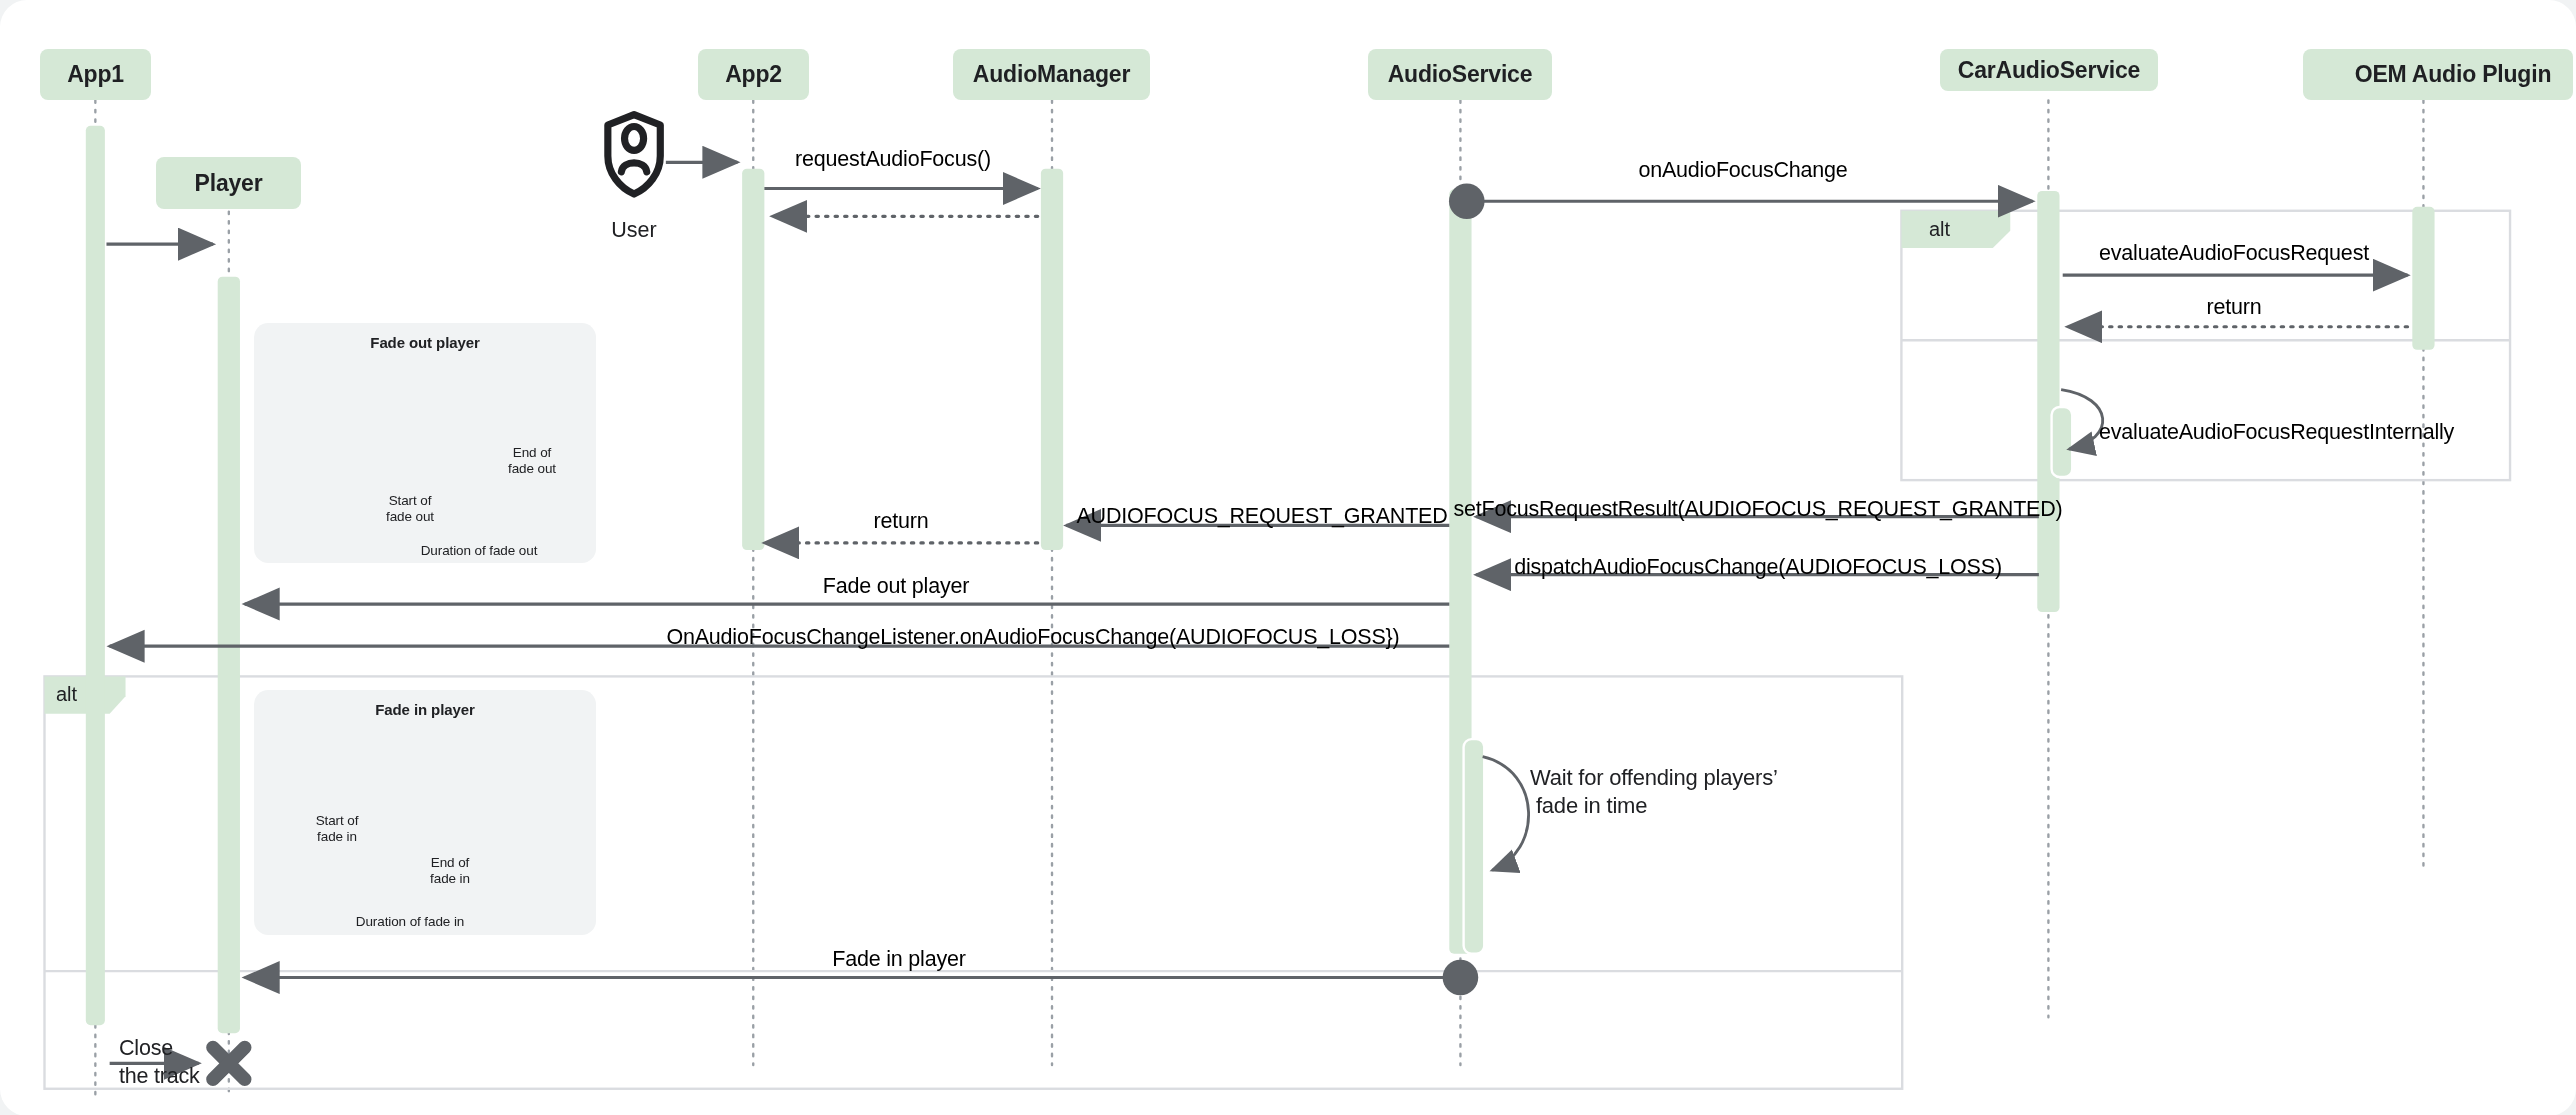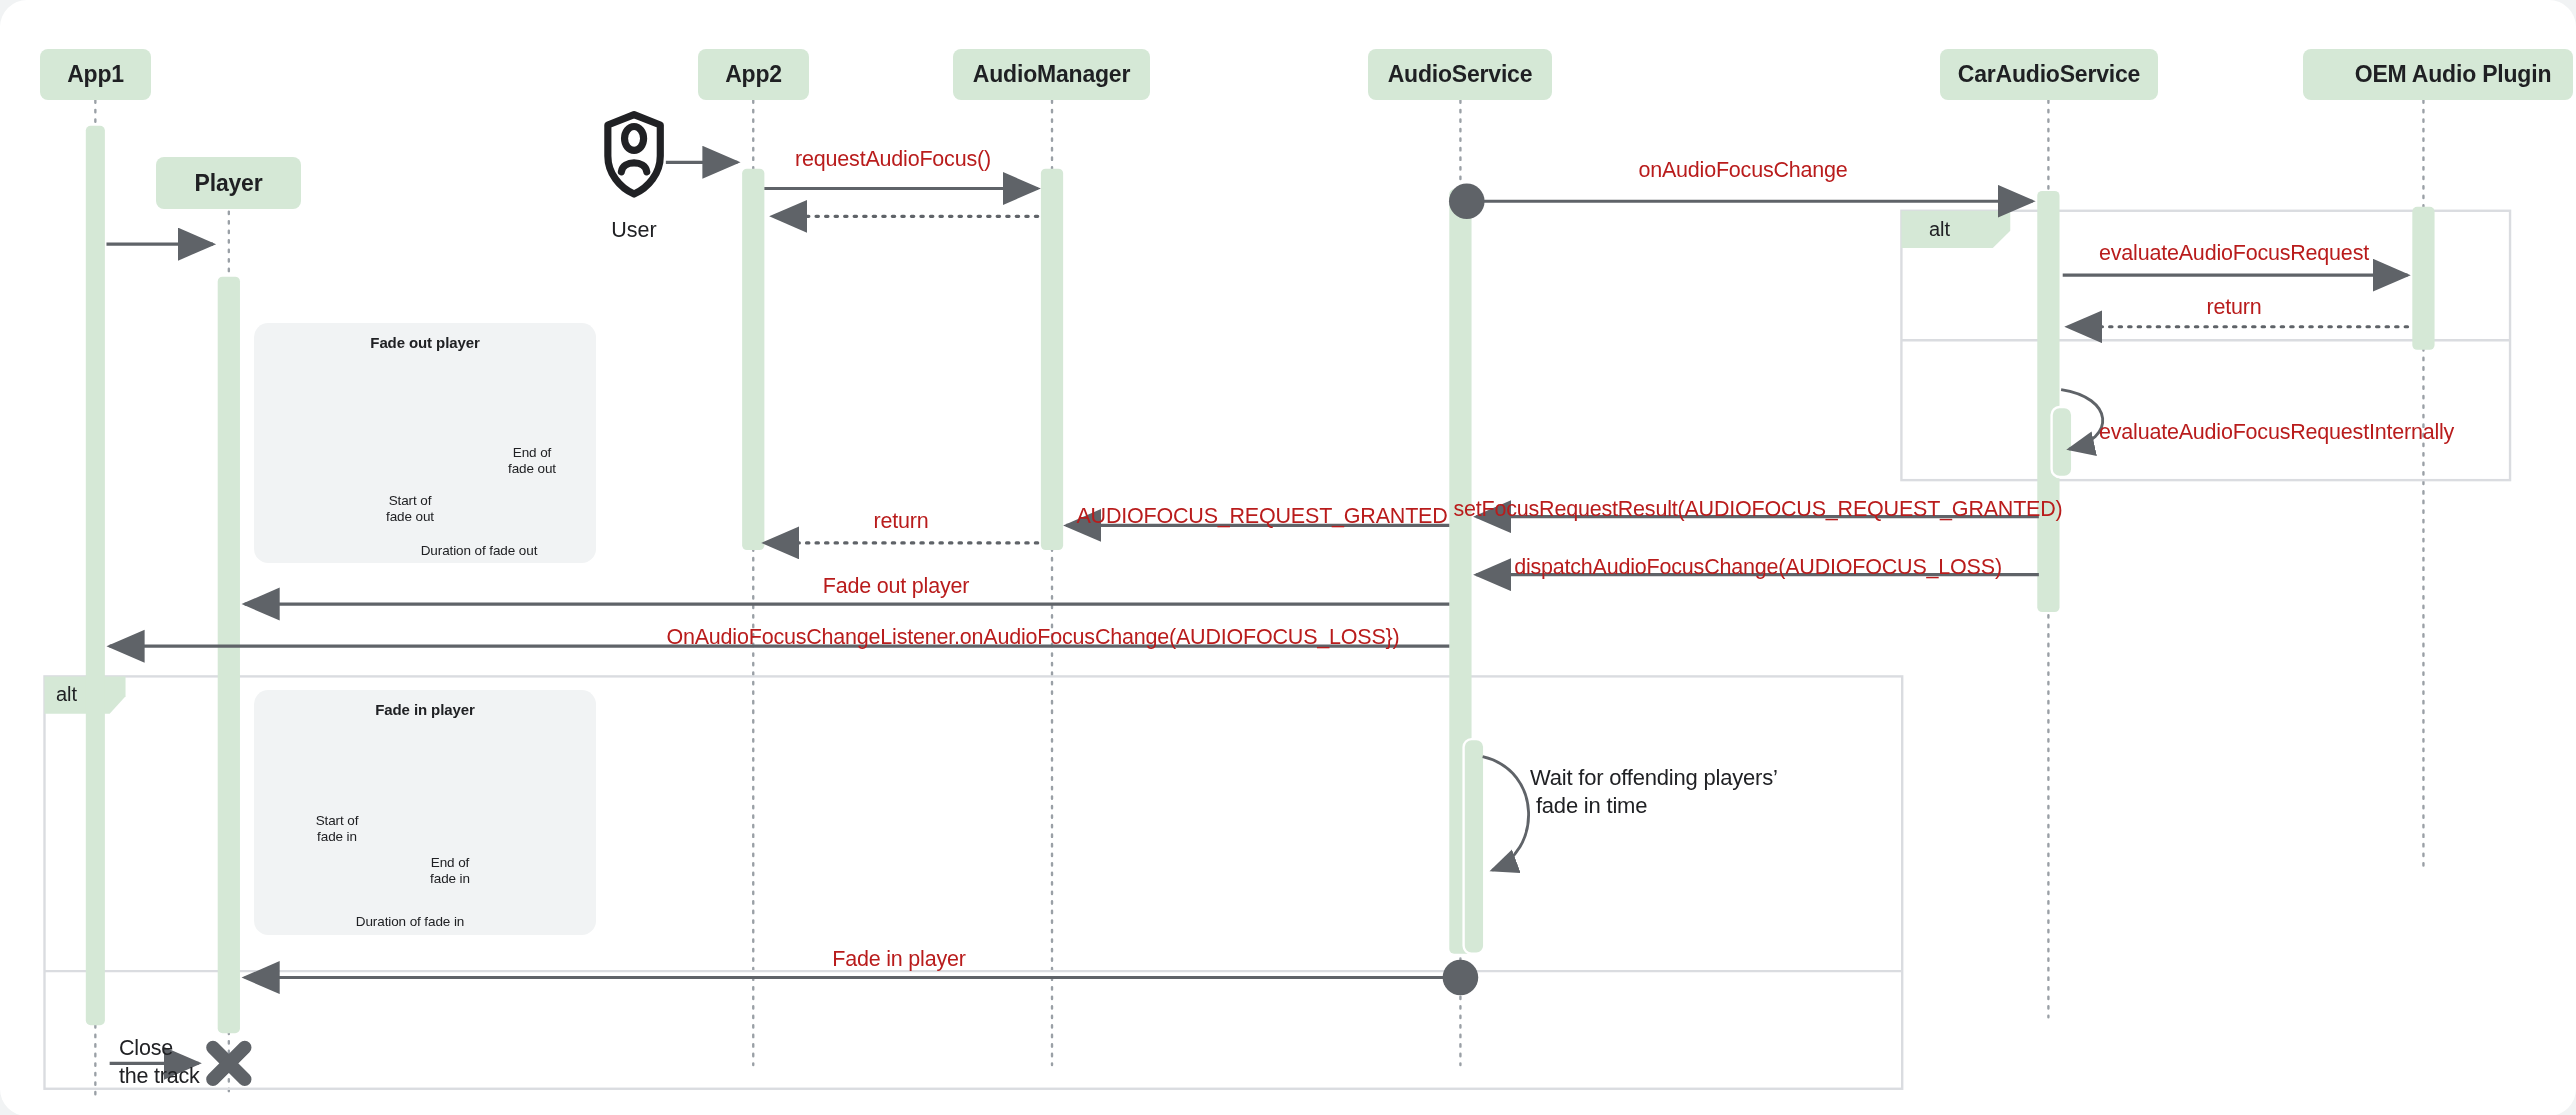--- a/index.html
+++ b/index.html
@@ -22,21 +22,21 @@
     font-weight:700;
     font-size:23px;
     display:flex;align-items:center;justify-content:center;
     white-space:nowrap;
     letter-spacing:-0.2px;
   }
   
   .msg{
     position:absolute;
     font-size:21.5px;
-    color:#b91c1c;
+    color:#000000;
     white-space:nowrap;
     letter-spacing:-0.2px;
   }
   .msg.c{transform:translateX(-50%);}
   .note{
     position:absolute;
     font-size:22px;
     color:#202124;
     line-height:1.28;
     letter-spacing:-0.2px;
@@ -227,21 +227,21 @@
     </div>
     <div class="pbox" style="left:698px;top:49px;width:111px;height:51px;">
       <span>App2</span>
     </div>
     <div class="pbox" style="left:953px;top:49px;width:197px;height:51px;">
       <span>AudioManager</span>
     </div>
     <div class="pbox" style="left:1368px;top:49px;width:184px;height:51px;">
       <span>AudioService</span>
     </div>
-    <div class="pbox" style="left:1940px;top:49px;width:218px;height:51px;">
+    <div class="pbox" style="left:1940px;top:49px;width:218px;height:42px;">
       <span>CarAudioService</span>
     </div>
     <div class="pbox" style="left:2303px;top:49px;width:240px;height:51px;padding-left:30px;">
       <span>OEM Audio Plugin</span>
     </div>
 
     <div class="userlabel" style="left:634px;top:218px;">User</div>
 
     <div class="altlab" style="left:1929px;top:218px;">alt</div>
     <div class="altlab" style="left:56px;top:683px;">alt</div>

